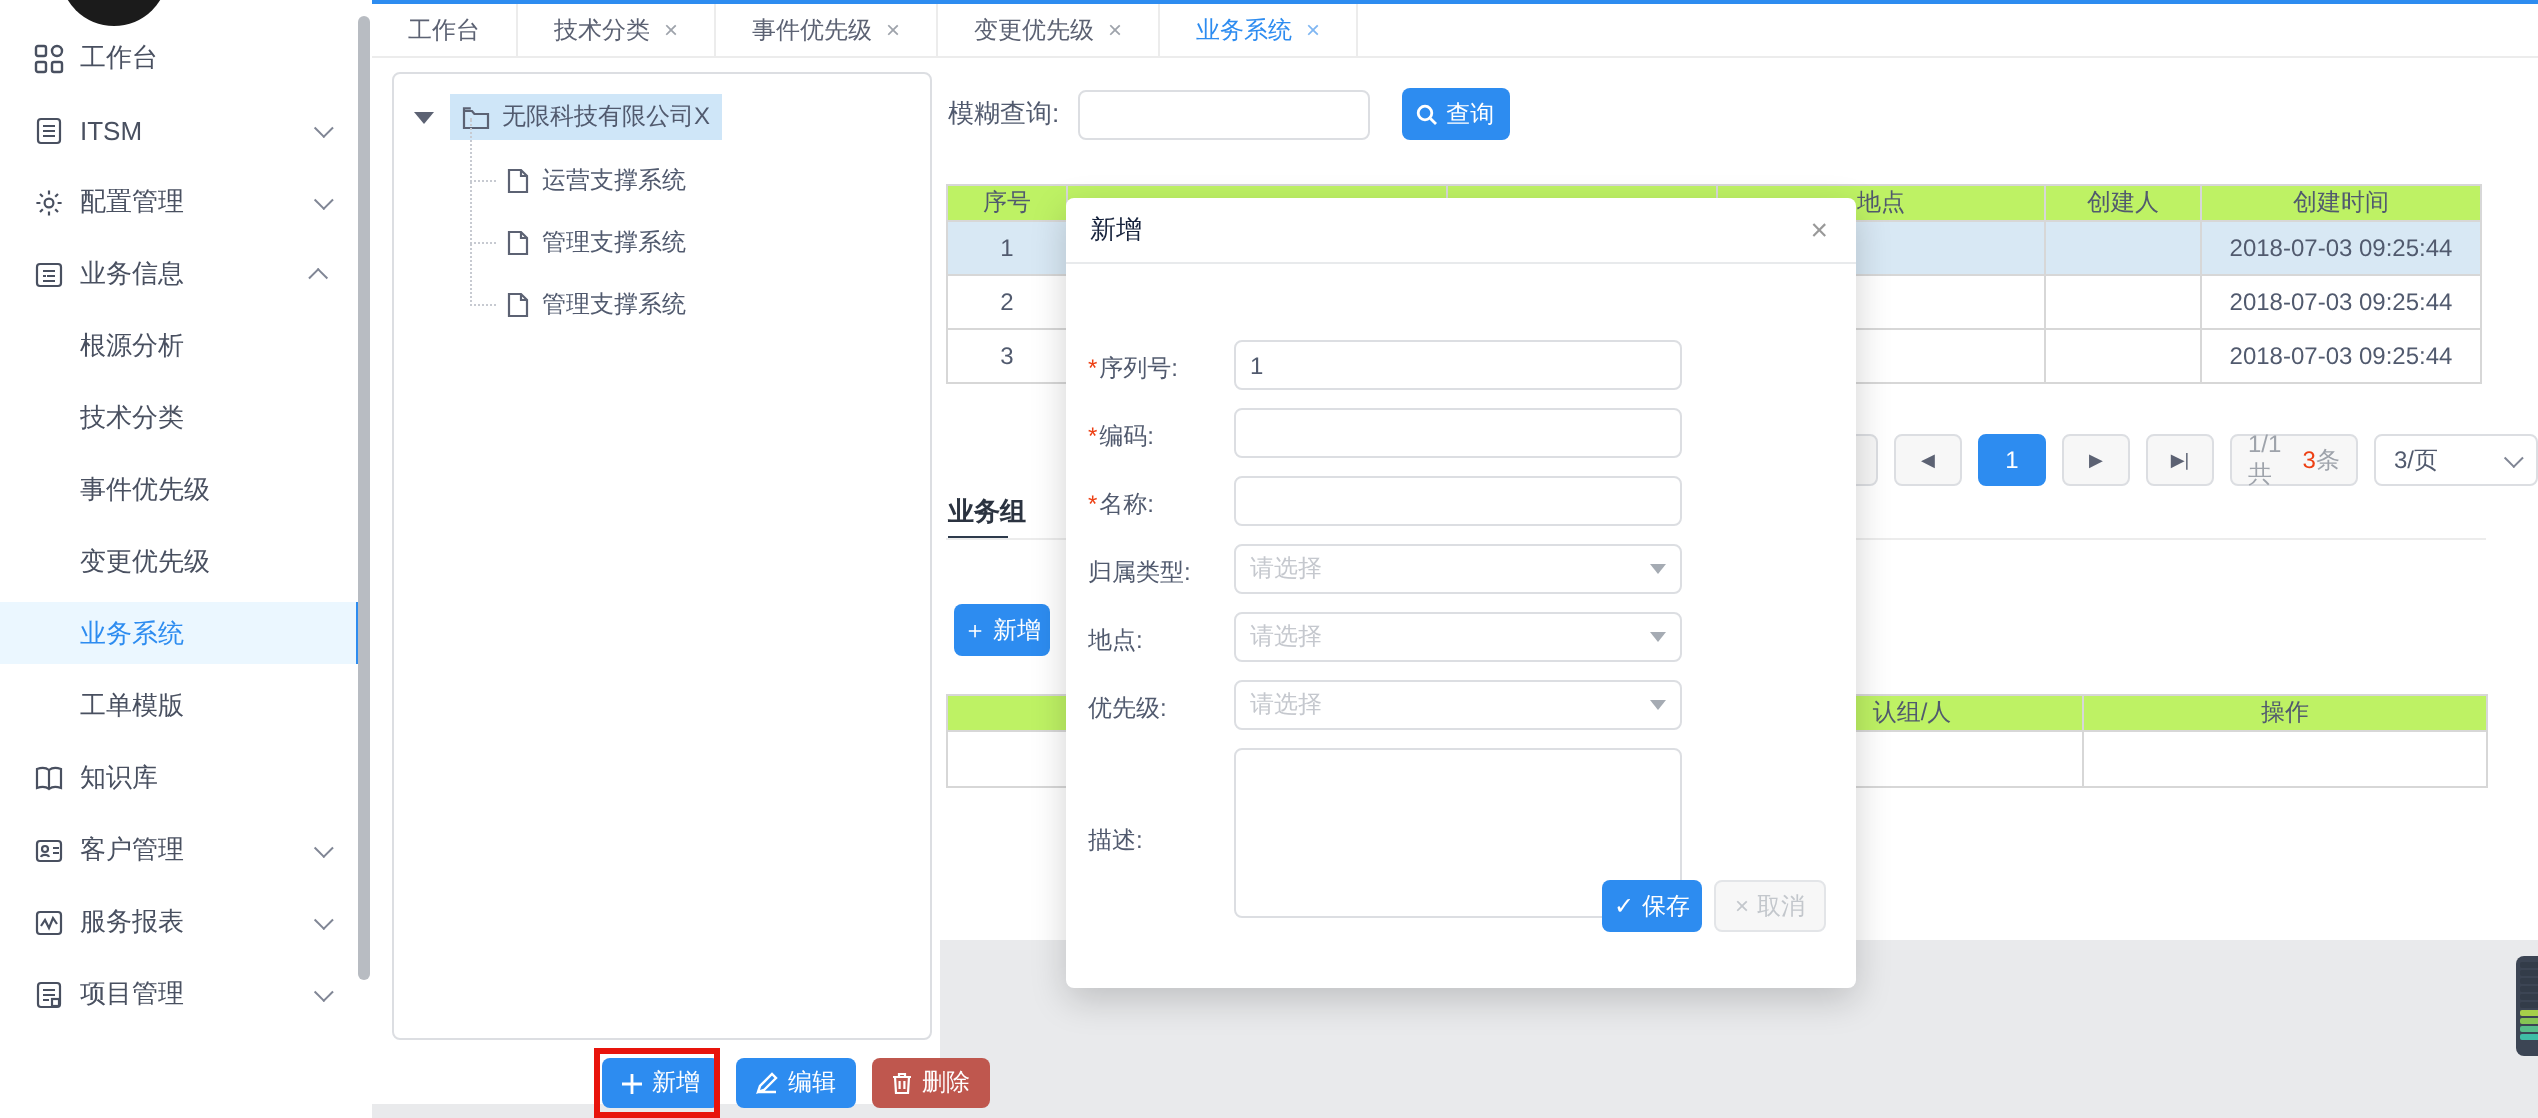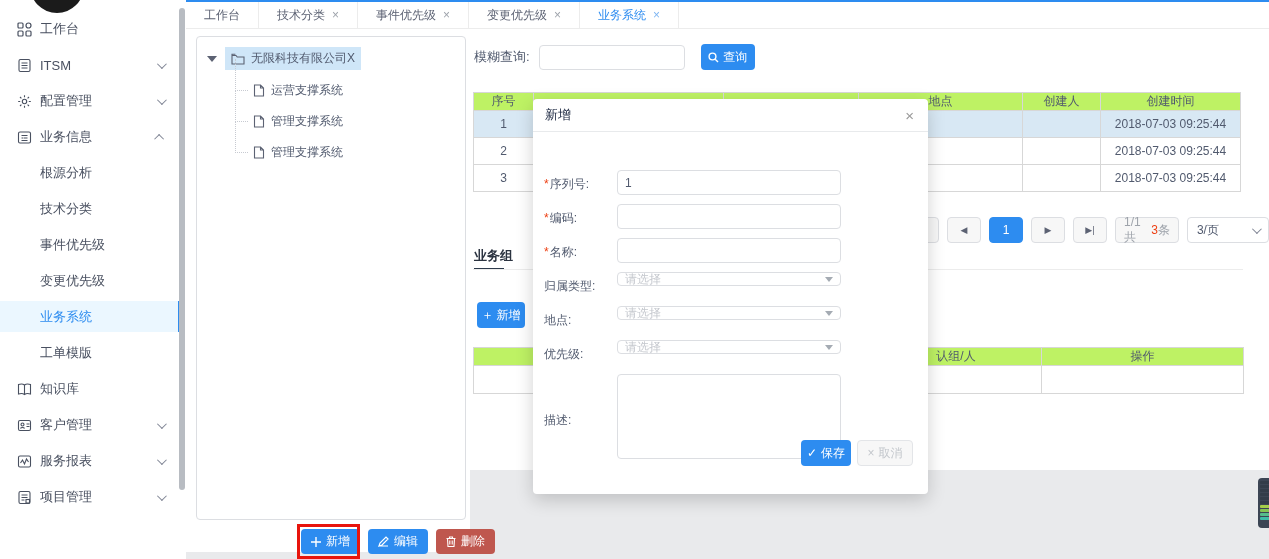--- a/index.html
+++ b/index.html
@@ -84,21 +84,21 @@
   
   #modal { position:absolute; left:347px; top:97px; width:395px; height:395px; background:#fff; border-radius:4px; box-shadow:0 6px 18px rgba(0,0,0,.18); z-index:30; }
   #modal-header { height:33px; border-bottom:1px solid #e8eaec; display:flex; align-items:center; padding:0 12px; }
   #modal-title { font-size:13px; color:#17233d; }
   #modal-close { position:absolute; right:14px; top:8px; font-size:15px; color:#999; cursor:pointer; }
   .m-row { position:absolute; left:0; width:100%; }
   .m-label { position:absolute; left:11px; font-size:12px; color:#515a6e; }
   .m-label .req { color:#ed4014; margin-right:1px; }
   .m-input, .m-select, .m-textarea { position:absolute; left:84px; width:224px; border:1px solid #dcdee2; border-radius:4px; background:#fff; font-size:12px; color:#515a6e; padding:0 7px; outline:none; }
   .m-input { height:25px; }
-  .m-select { height:14px; display:flex; align-items:center; justify-content:space-between; color:#c5c8ce; cursor:pointer; }
+  .m-select { height:25px; display:flex; align-items:center; justify-content:space-between; color:#c5c8ce; cursor:pointer; }
   .m-select .sel-caret { width:0; height:0; border-left:4px solid transparent; border-right:4px solid transparent; border-top:5px solid #a5abb3; }
   .m-textarea { height:85px; resize:none; padding:5px 7px; font-family:inherit; }
   #ta-handle { position:absolute; left:297px; width:10px; height:10px; background:
      repeating-linear-gradient(135deg, transparent 0 2px, #bfc3c9 2px 3px, transparent 3px 5px);
      pointer-events:none; }
   #modal-footer { position:absolute; right:15px; top:341px; display:flex; gap:6px; }
   #modal-save { width:50px; height:26px; background:#2d8cf0; border:none; border-radius:4px; color:#fff; font-size:12px; display:flex; align-items:center; justify-content:center; gap:4px; cursor:pointer; }
   #modal-cancel { width:56px; height:26px; background:#f7f7f7; border:1px solid #e3e5e8; border-radius:4px; color:#c3c7cc; font-size:12px; display:flex; align-items:center; justify-content:center; gap:4px; cursor:pointer; }
 
   

